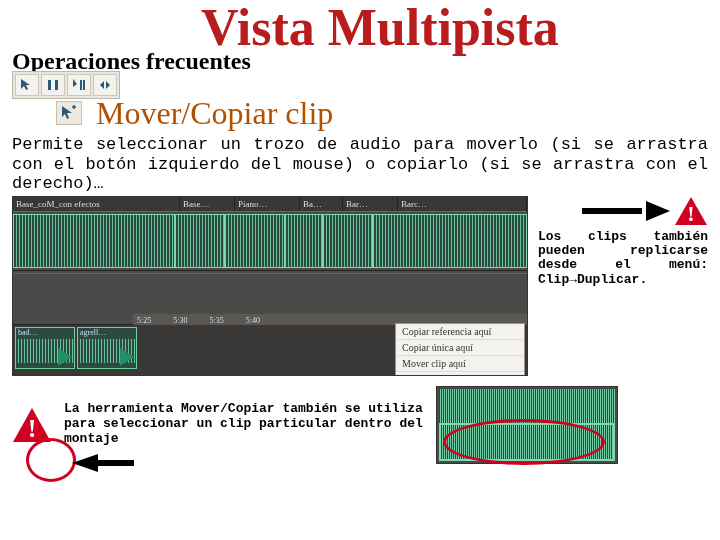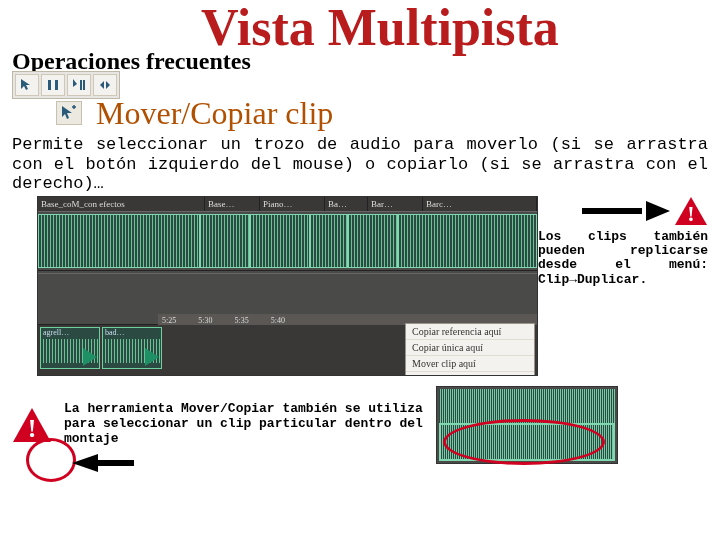--- a/index.html
+++ b/index.html
@@ -72,21 +72,21 @@
     border: 1px solid #cfc8b8;
     display:flex;align-items:center;justify-content:center;
   }
   .tool-btn svg { display:block; }
   .icon-cursor-tool {
     width: 24px; height: 22px;
     background:#ece9e0;border:1px solid #c8c0b0;
     display:inline-flex;align-items:center;justify-content:center;
     margin-right:4px;
   }
-  .mid-row { display:flex; margin-top:2px; align-items:flex-start;margin-left:25px; }
+  .mid-row { display:flex; gap:10px; margin-top:2px; align-items:flex-start; }
   .audio-editor {
     flex: 1;
     background:#4a4a48;
     border:1px solid #333;
     height:178px;
     position:relative;
     overflow:hidden;
   }
   .track-hdr {
     position:absolute;top:0;left:0;right:0;height:14px;
@@ -228,26 +228,26 @@
     <div class="timeline-rule">
       <span>5:25</span>
       <span>5:30</span>
       <span>5:35</span>
       <span>5:40</span>
     </div>
     <div class="thumbs">
       <div class="thumb">
           <div class="wave"></div>
           <div class="play"></div>
+          <div style="position:absolute;top:0;left:2px;font:8px Tahoma;color:#cde">bad…</div>
+        </div>
+      <div class="thumb">
+          <div class="wave"></div>
+          <div class="play"></div>
           <div style="position:absolute;top:0;left:2px;font:8px Tahoma;color:#cde">agrell…</div>
-        </div>
-      <div class="thumb">
-          <div class="wave"></div>
-          <div class="play"></div>
-          <div style="position:absolute;top:0;left:2px;font:8px Tahoma;color:#cde">bad…</div>
         </div>
       <div style="flex:1"></div>
     </div>
     <div class="ctx-menu">
       <div>Copiar referencia aquí</div>
       <div>Copiar única aquí</div>
       <div>Mover clip aquí</div>
       <div>Cancelar</div>
     </div>
   </div>

